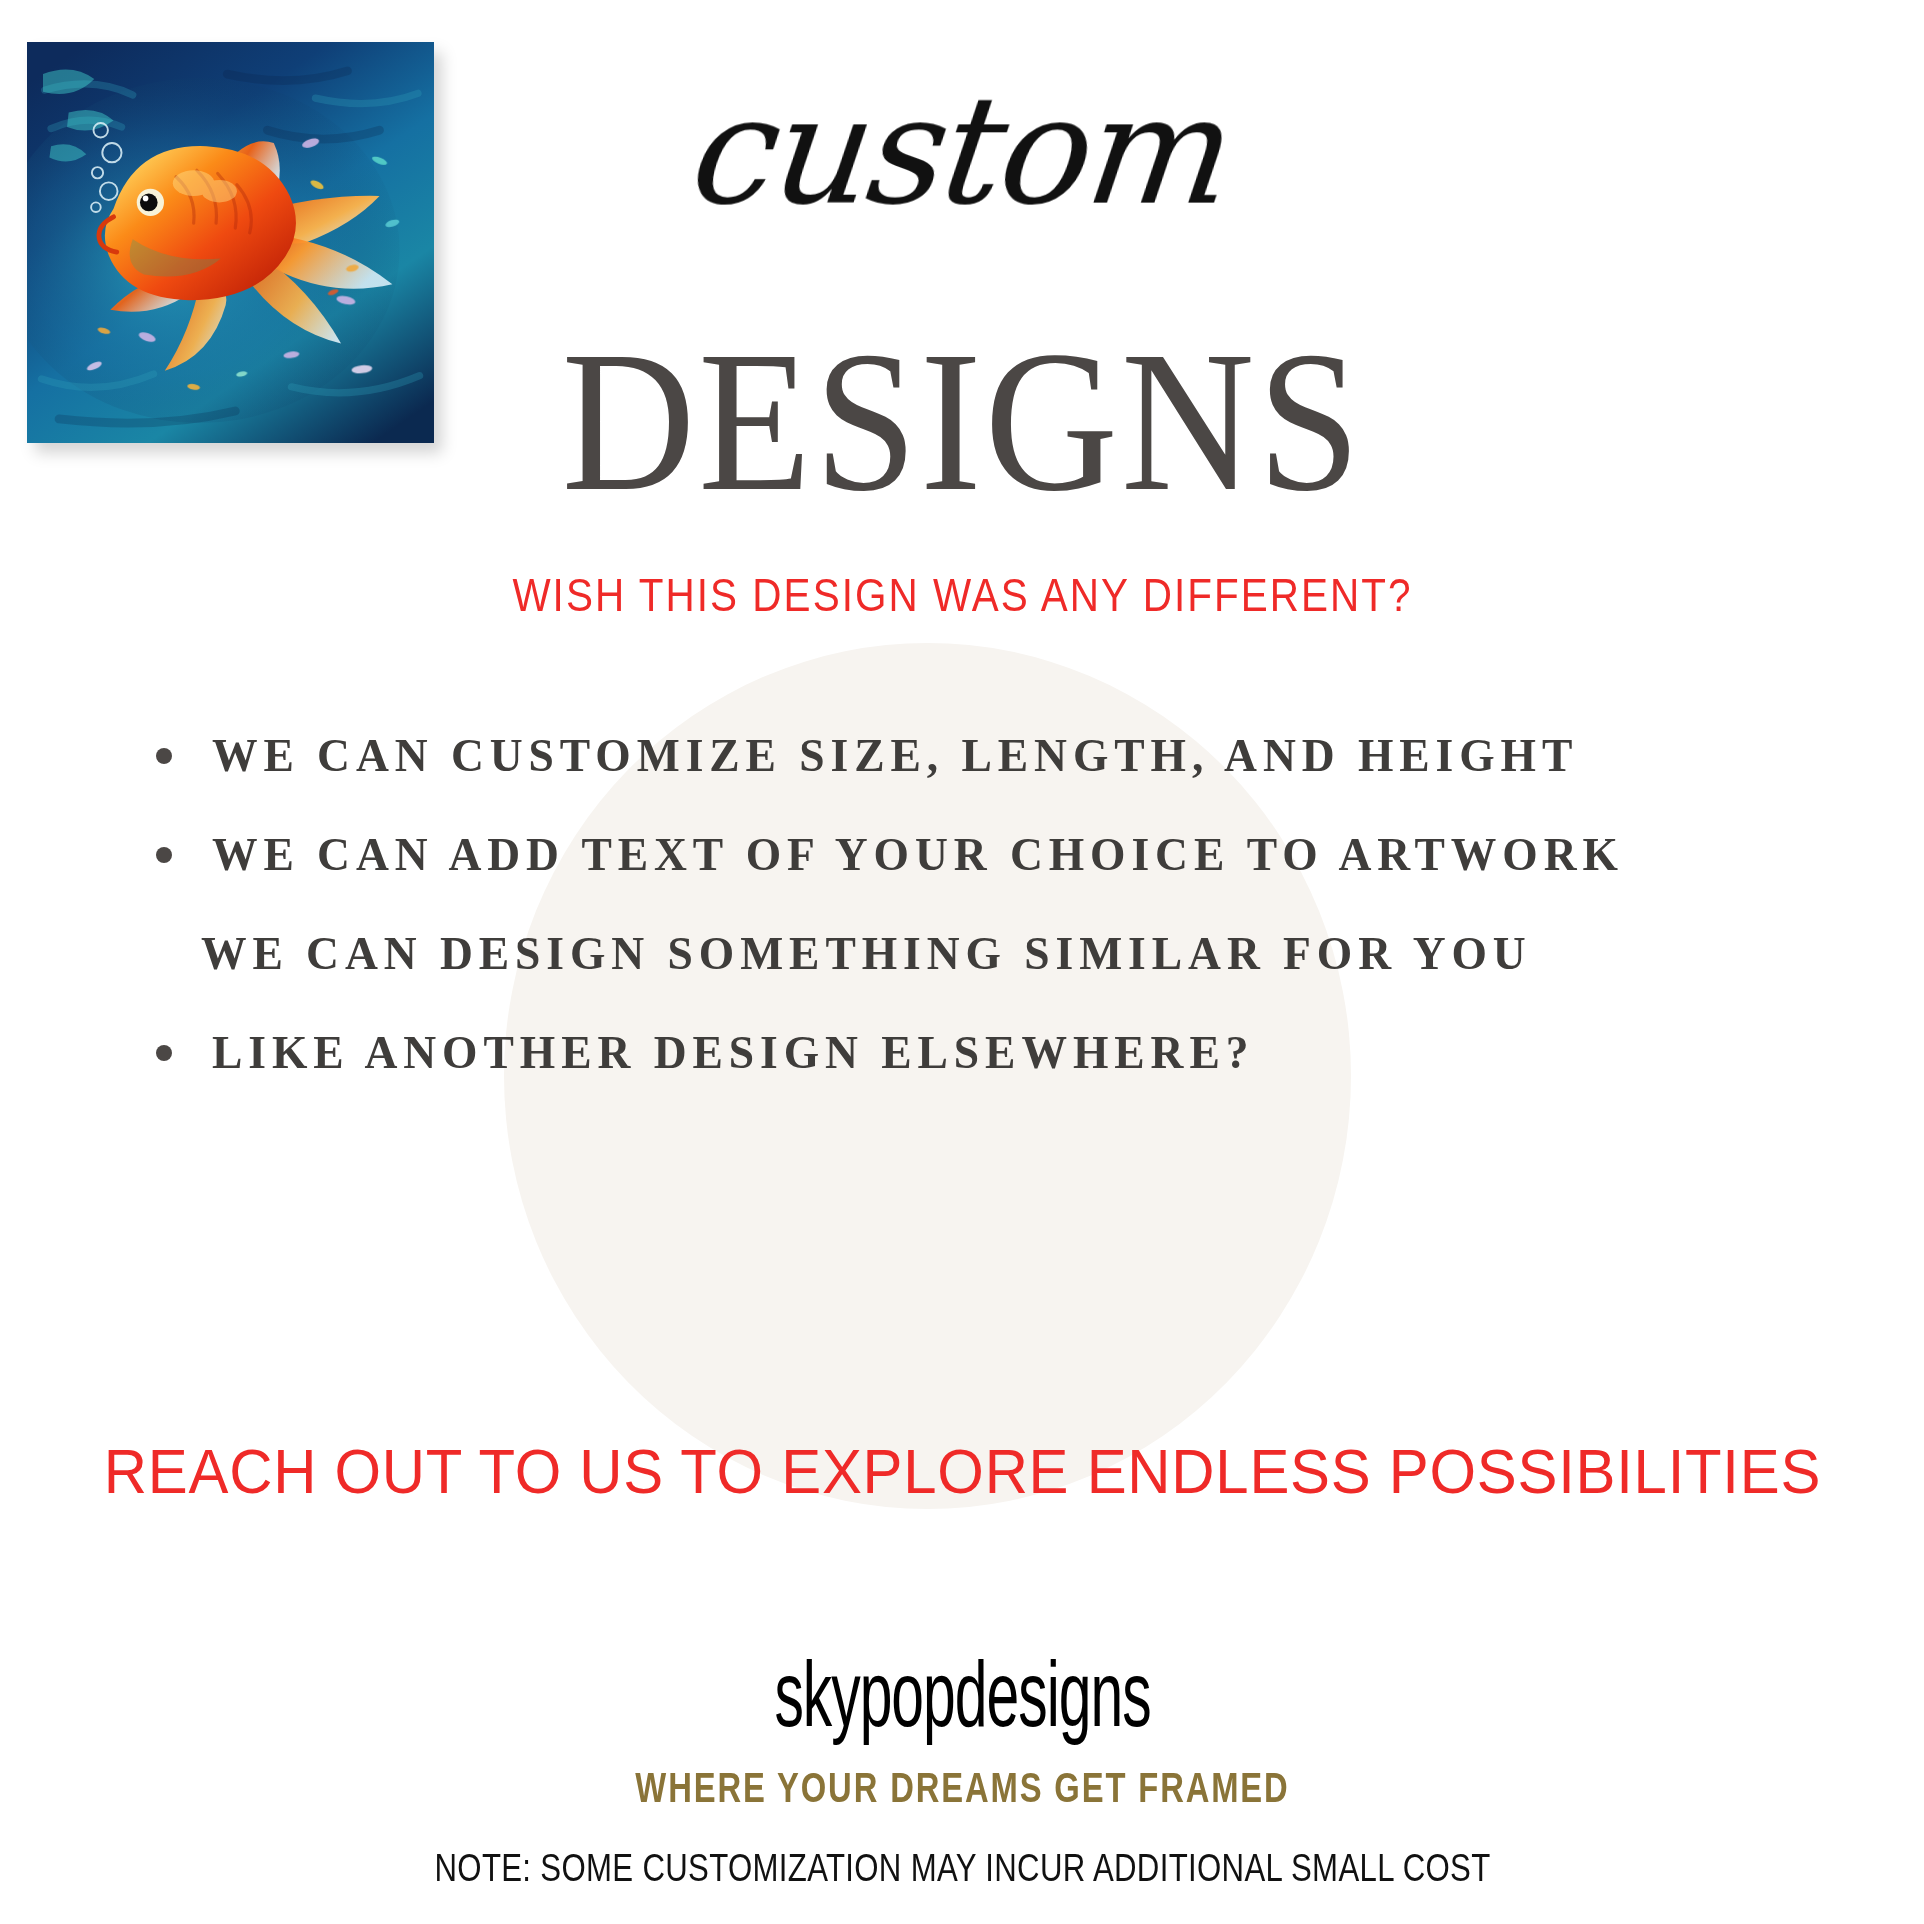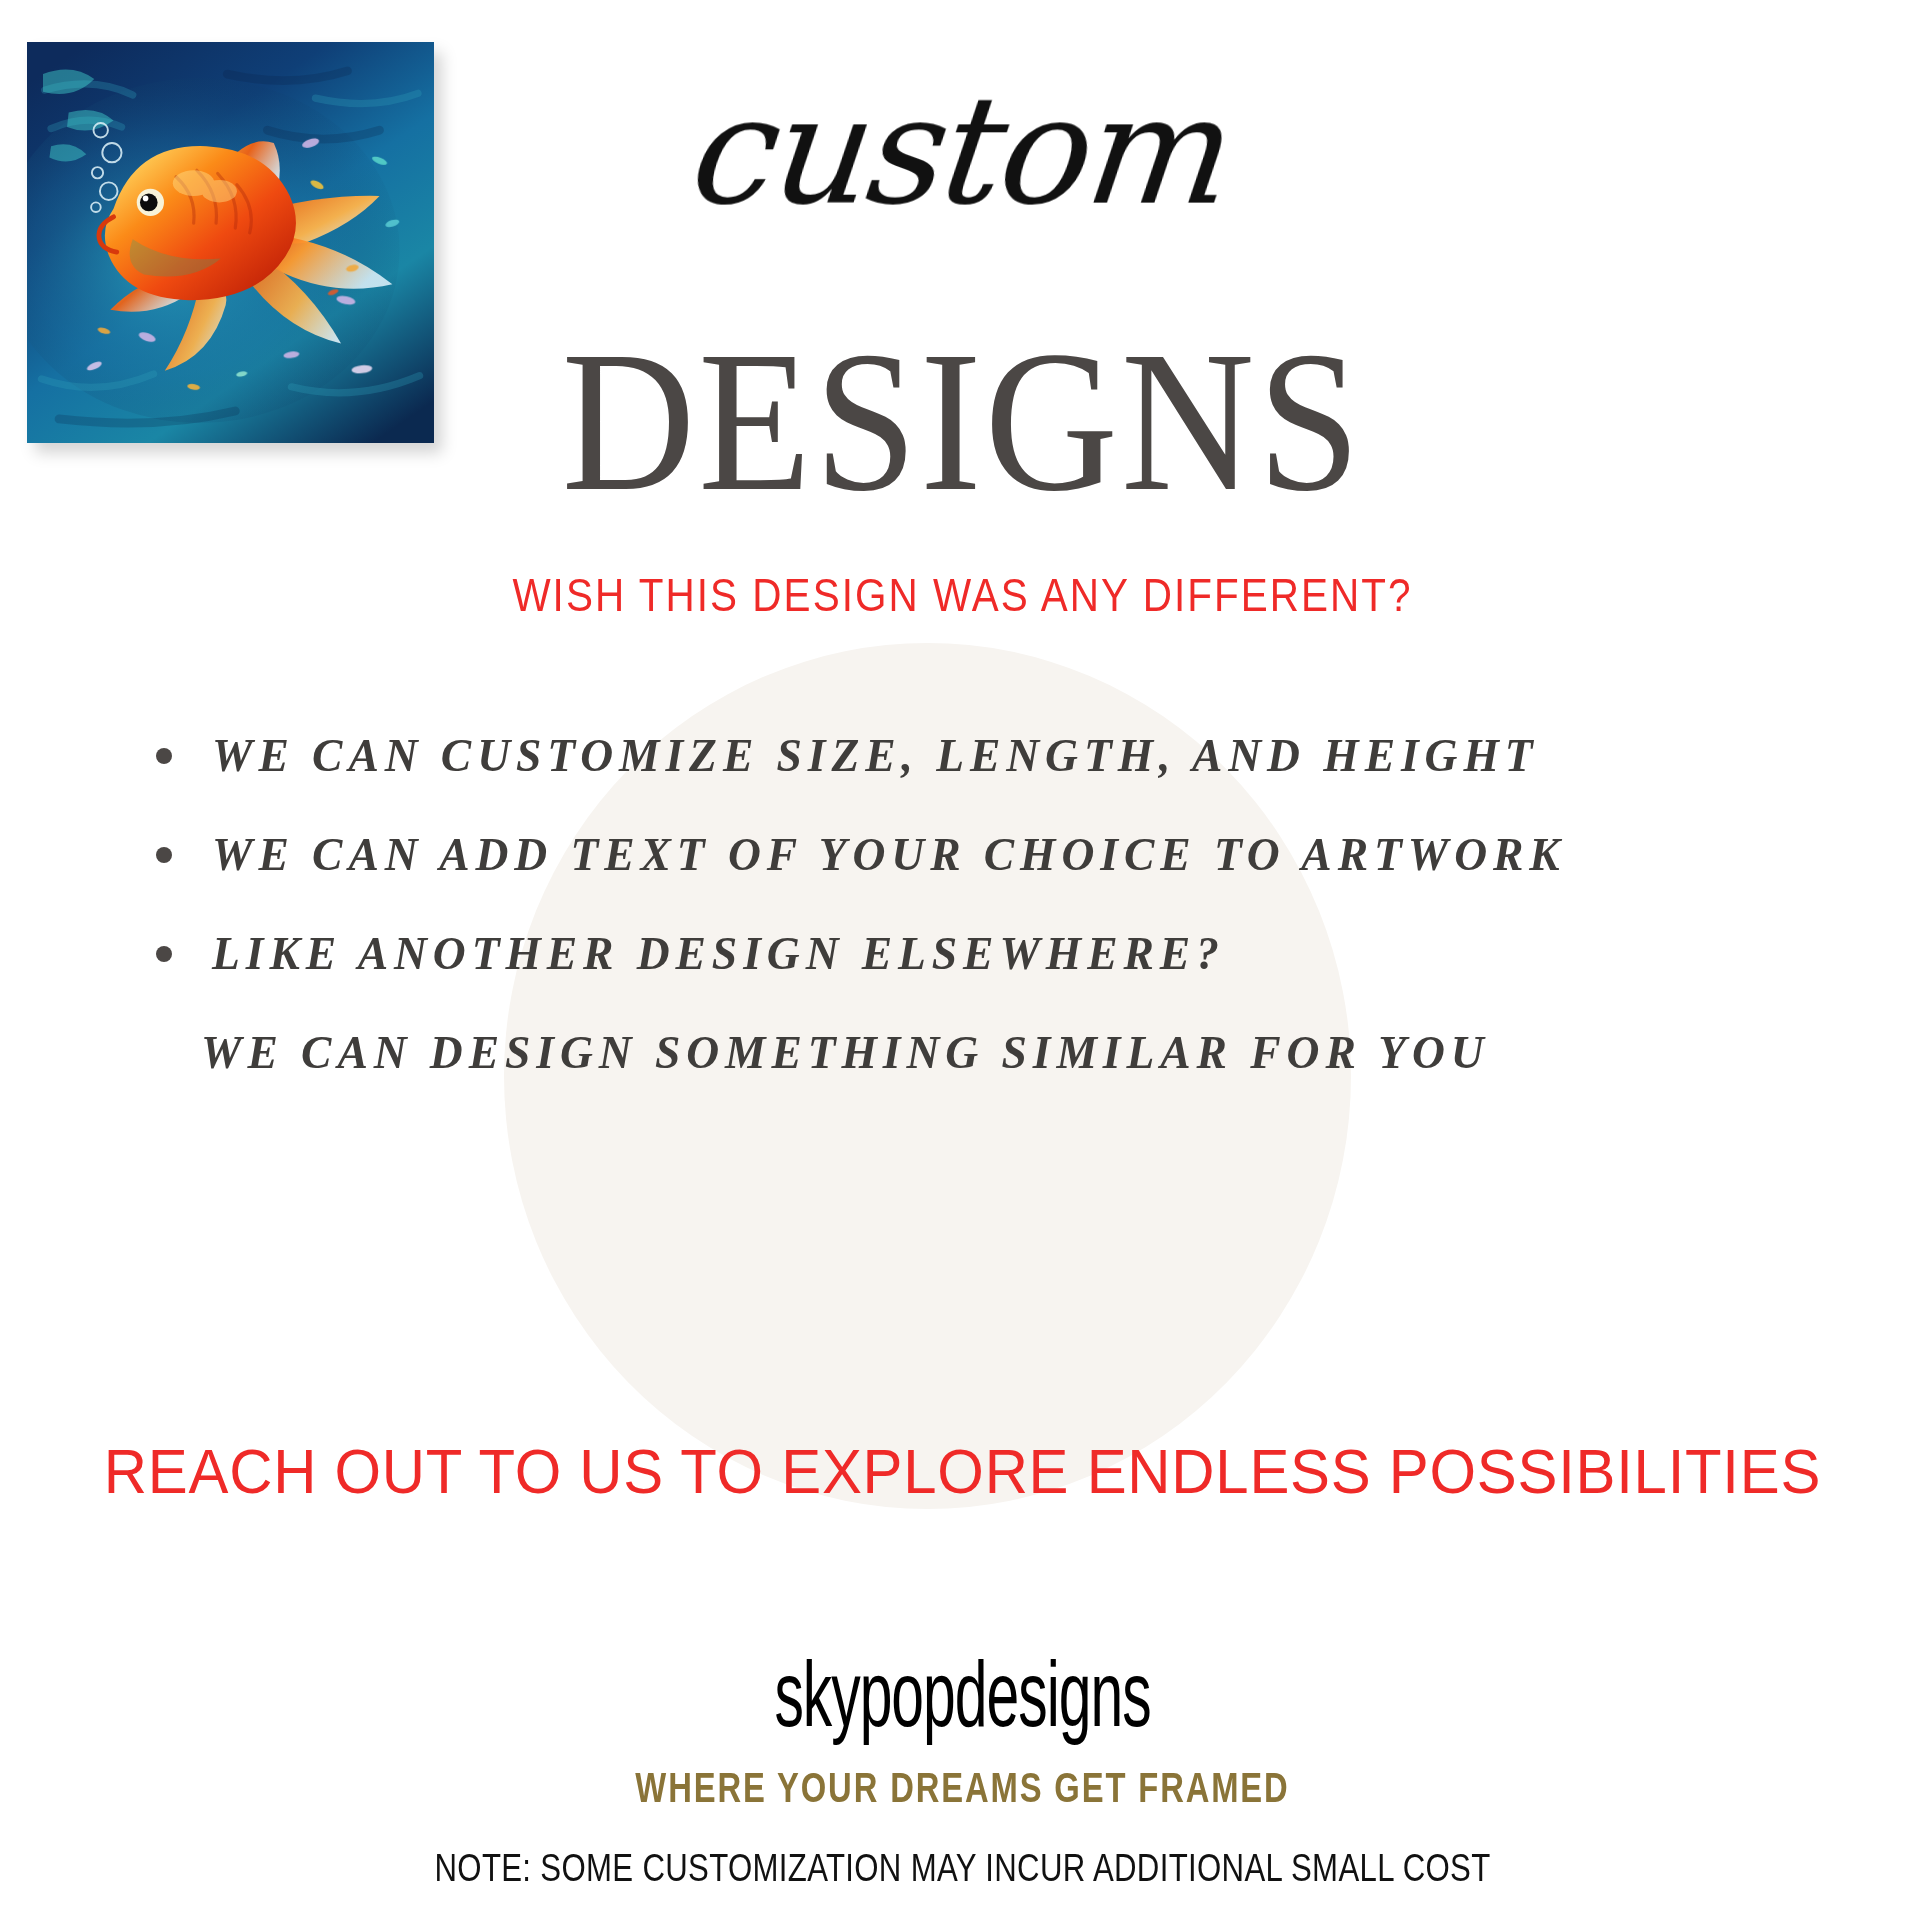--- a/index.html
+++ b/index.html
@@ -107,21 +107,20 @@
     left: 156px;
     top: 706px;
     width: 1644px;
     z-index: 4;
   }
   .bullet-row {
     position: relative;
     height: 99px;
     display: flex;
     align-items: center;
-    font-style: italic;
   }
   .bullet-dot {
     width: 16px;
     height: 16px;
     border-radius: 50%;
     background: #4b4745;
     flex: 0 0 auto;
     margin-right: 40px;
   }
   .bullet-text {
@@ -352,30 +351,30 @@
     </div>
 
 
     <div class="bullet-row">
       <span class="bullet-dot"></span>
       <span class="bullet-text">WE CAN ADD TEXT OF YOUR CHOICE TO ARTWORK</span>
     </div>
 
 
 
+    <div class="bullet-row continuation">
+      <span class="bullet-dot"></span>
+      <span class="bullet-text">WE CAN DESIGN SOMETHING SIMILAR FOR YOU</span>
+    </div>
+
     <div class="bullet-row">
       <span class="bullet-dot"></span>
       <span class="bullet-text">LIKE ANOTHER DESIGN ELSEWHERE?</span>
     </div>
 
-    <div class="bullet-row continuation">
-      <span class="bullet-dot"></span>
-      <span class="bullet-text">WE CAN DESIGN SOMETHING SIMILAR FOR YOU</span>
-    </div>
-
   </div>
 
   <div class="red-cta">REACH OUT TO US TO EXPLORE ENDLESS POSSIBILITIES</div>
 
   <div class="brand">skypopdesigns</div>
 
   <div class="tagline">WHERE YOUR DREAMS GET FRAMED</div>
 
   <div class="note">NOTE: SOME CUSTOMIZATION MAY INCUR ADDITIONAL SMALL COST</div>
 

